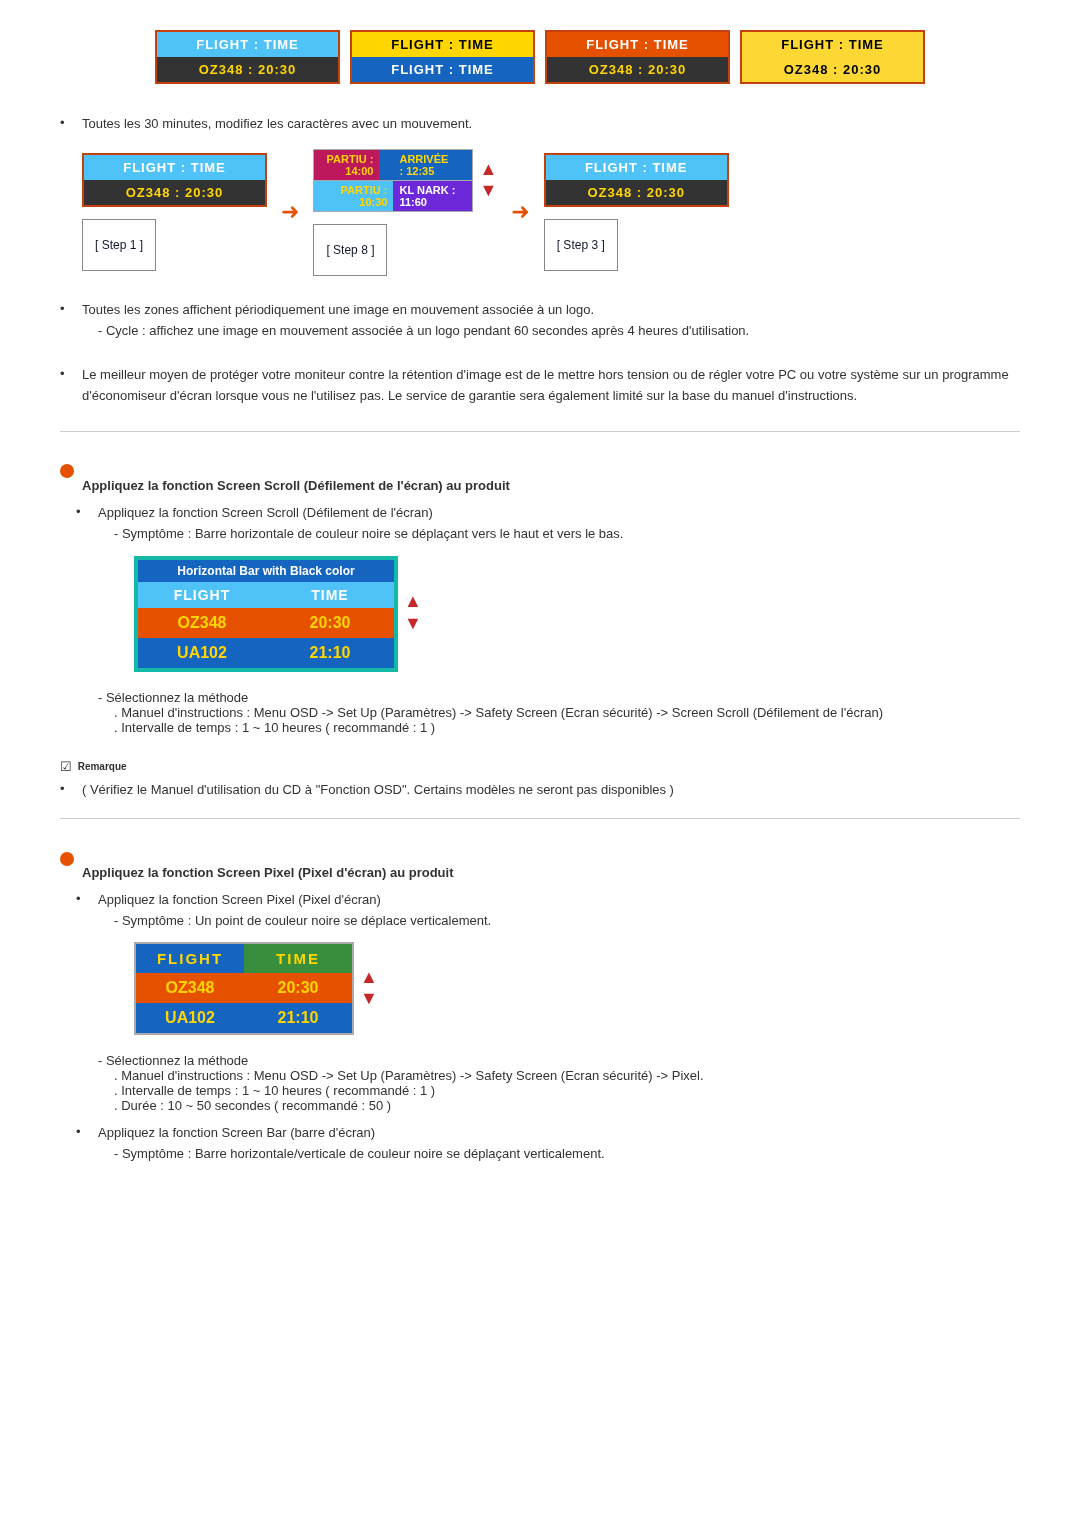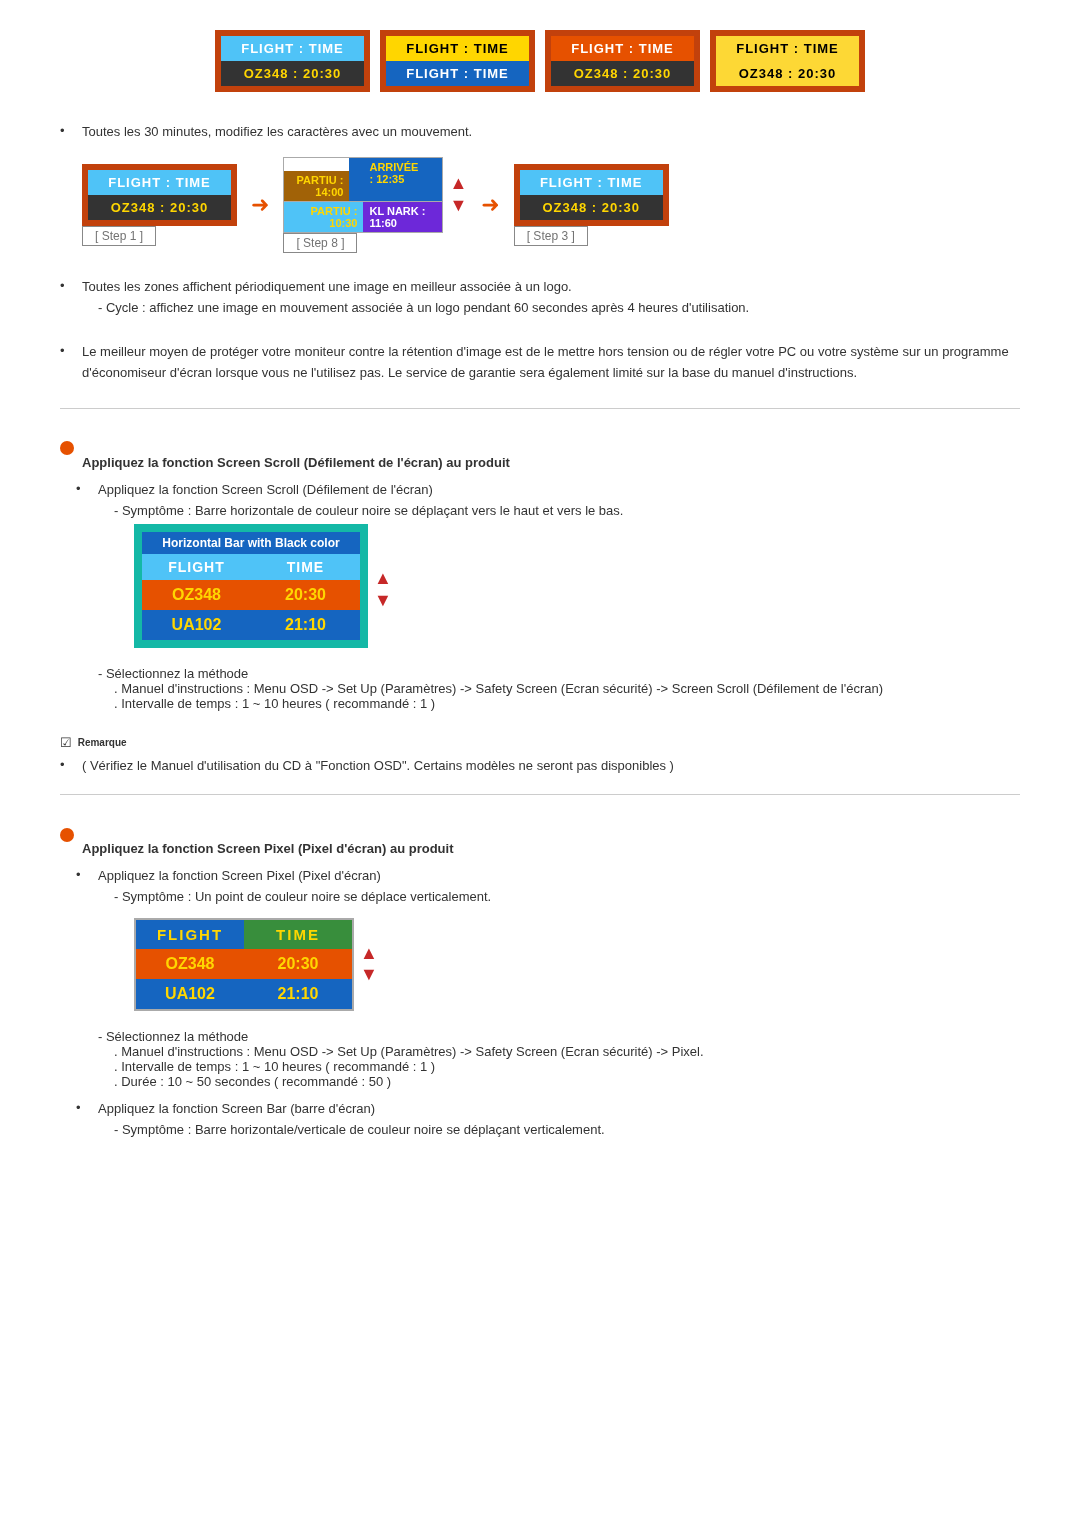--- a/index.html
+++ b/index.html
@@ -14,22 +14,22 @@
     }
 
     
     .top-cards-row {
       display: flex;
       gap: 10px;
       justify-content: center;
       margin-bottom: 30px;
     }
     .flight-card {
-      border: 6px solid #c2410c;
-      width: 155px;
+      border: 2px solid #c2410c;
+      width: 185px;
     }
     .flight-card .top-row {
       background: #4fc3f7;
       color: #fff;
       font-weight: bold;
       font-size: 13px;
       text-align: center;
       padding: 5px 4px;
       letter-spacing: 1px;
     }
@@ -74,38 +74,38 @@
     
     .steps-row {
       display: flex;
       align-items: center;
       gap: 10px;
       margin: 14px 0 4px 22px;
     }
     .step-label {
       text-align: center;
       font-size: 12px;
-      margin-top: 0;
-      color: #737373;
+      margin-top: 12px;
+      color: #0f172a;
       border: 1px solid #888;
-      padding: 2px 12px;
+      padding: 18px 12px;
       display: inline-block;
     }
     .arrow-right {
       font-size: 22px;
       color: #e65100;
       margin: 0 4px;
       align-self: center;
     }
 
     
     .hbar-card {
-      border: 8px solid #14b8a6;
-      width: 234px;
-      margin: 2px 0 10px 36px;
+      border: 4px solid #14b8a6;
+      width: 264px;
+      margin: 11px 0 10px 36px;
     }
     .hbar-card .hbar-title {
       background: #1565c0;
       color: #fff;
       text-align: center;
       font-size: 12px;
       padding: 4px;
       font-weight: bold;
     }
     .hbar-card .hbar-row1 {
@@ -303,28 +303,27 @@
     .step2-display {
       border: 1px solid #aaa;
       width: 160px;
     }
     .step2-row {
       display: flex;
       border-bottom: 1px solid #aaa;
     }
     .step2-row:last-child { border-bottom: none; }
     .step2-cell-l {
-      background: #a16207;
+      background: #be185d;
       color: #ffd600;
       font-weight: bold;
       font-size: 11px;
       padding: 3px 6px;
       flex: 1;
       text-align: right;
-      margin-top: 13px;
     }
     .step2-cell-r {
       background: #1565c0;
       color: #ffd600;
       font-weight: bold;
       font-size: 11px;
       padding: 3px 20px;
       flex: 1;
       text-align: left;
     }
@@ -428,21 +427,21 @@
       </div>
       <div class="step-label">[ Step 3 ]</div>
     </div>
   </div>
 </div>
 
 <div class="section" style="margin-top:14px;">
   <div class="bullet-item">
     <span class="bullet-dot">•</span>
     <div>
-      <span class="bullet-text">Toutes les zones affichent périodiquement une image en meilleur associée à un logo.</span>
+      <span class="bullet-text">Toutes les zones affichent périodiquement une image en mouvement associée à un logo.</span>
       <div class="sub-bullet">- Cycle : affichez une image en mouvement associée à un logo pendant 60 secondes après 4 heures d'utilisation.</div>
     </div>
   </div>
 </div>
 
 <div class="section" style="margin-top:10px;">
   <div class="bullet-item">
     <span class="bullet-dot">•</span>
     <span class="bullet-text">Le meilleur moyen de protéger votre moniteur contre la rétention d'image est de le mettre hors tension ou de régler votre PC ou votre système sur un programme d'économiseur d'écran lorsque vous ne l'utilisez pas. Le service de garantie sera également limité sur la base du manuel d'instructions.</span>
   </div>

